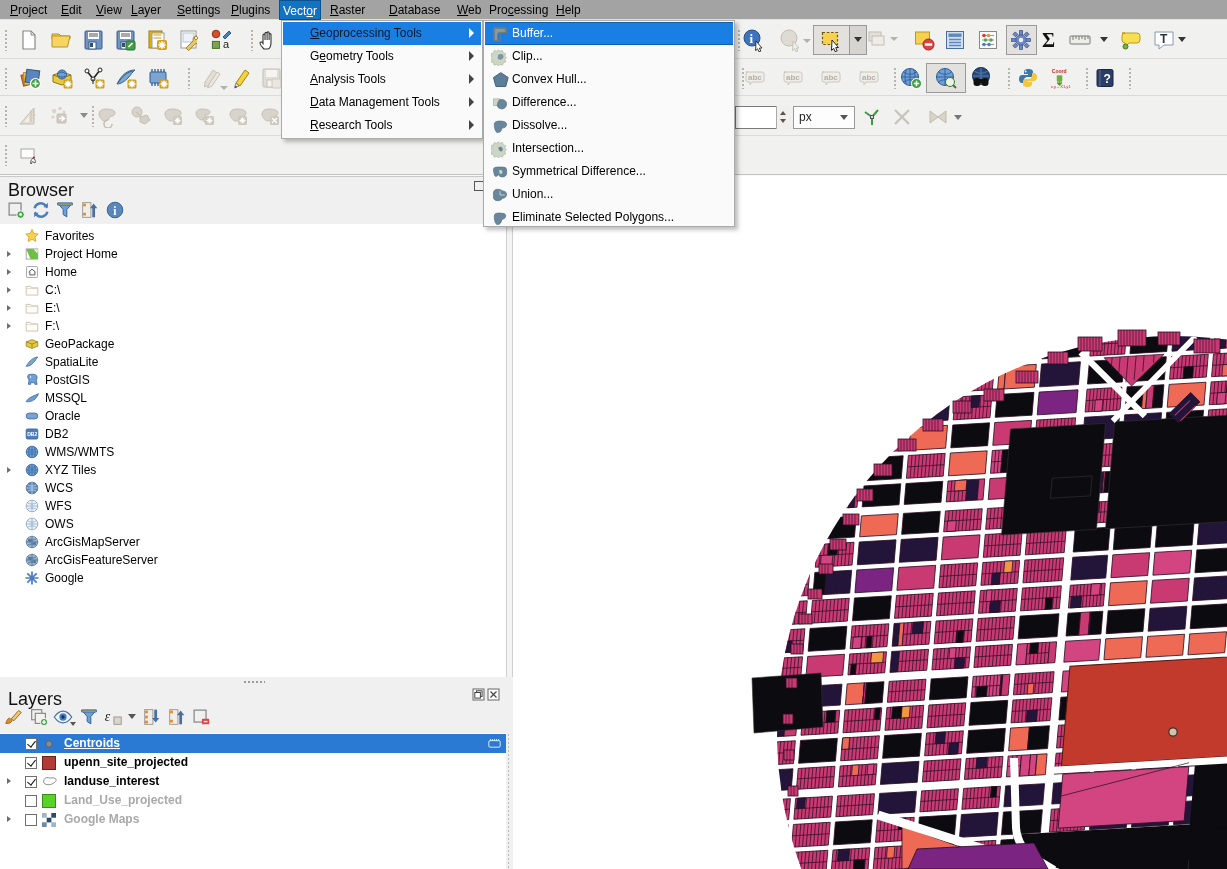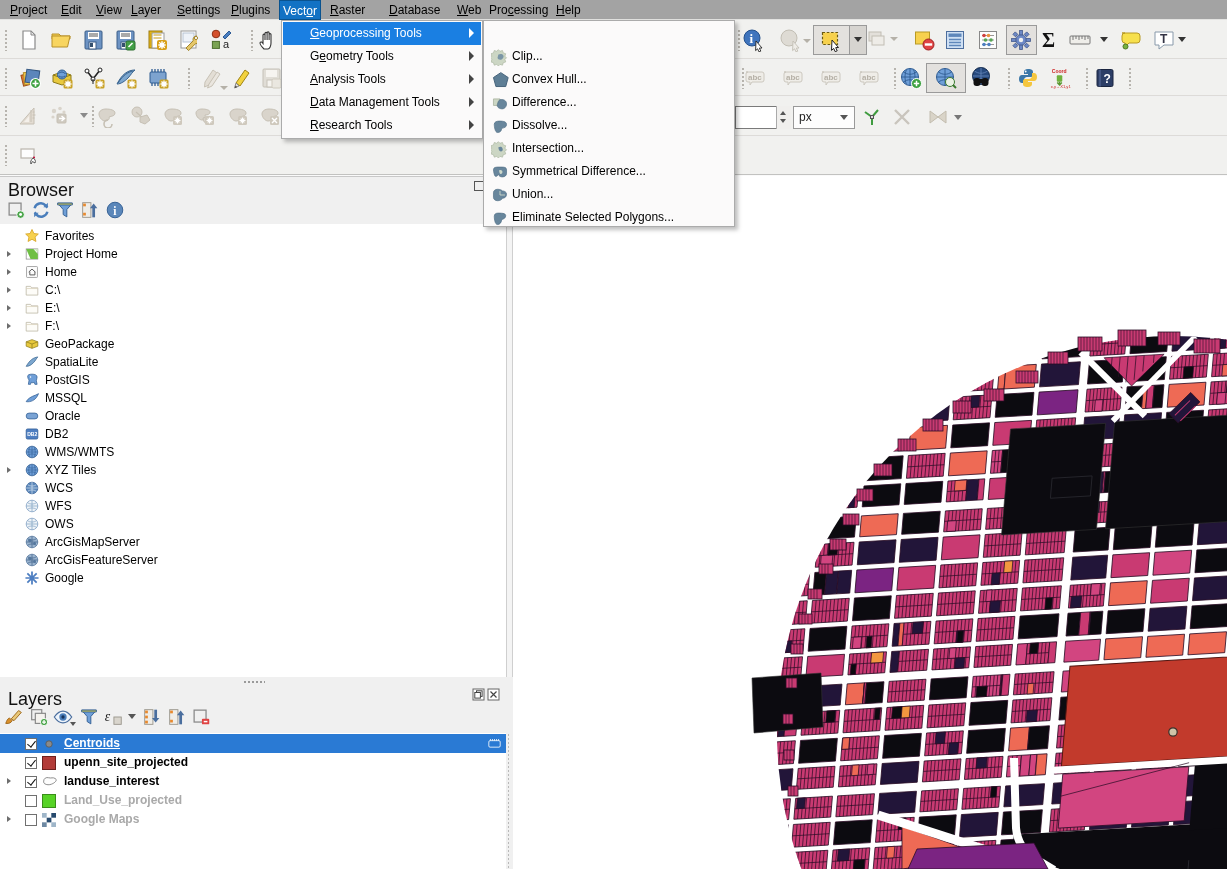--- a/index.html
+++ b/index.html
@@ -8,21 +8,21 @@
 #menubar{position:absolute;left:0;top:0;width:1227px;height:20px;background:#a3a3a3;border-bottom:1px solid #e3e3e1}
 .mi{position:absolute;top:0;height:20px;line-height:20px;color:#000}
 
 .tb{position:absolute;left:0;width:1227px;background:#f1f1ef}
 .hdl{position:absolute;width:5px;background-image:radial-gradient(circle,#b7b4ae 1px,transparent 1.1px);background-size:4px 4px;background-position:0 0}
 
 #vmenu{position:absolute;left:281px;top:20px;width:202px;height:119px;background:#fbfafa;border:1px solid #ababab;box-shadow:3px 3px 4px rgba(0,0,0,0.25);z-index:40}
 .vrow{position:absolute;left:1px;width:198px;height:23px;line-height:23px;color:#000}
 .vrow .txt{position:absolute;left:27px}
 .vrow .arr{position:absolute;right:7px;top:6px;width:0;height:0;border-left:5px solid #444;border-top:5px solid transparent;border-bottom:5px solid transparent}
-.vrow.sel{background:#1a7fe2;color:#ffffff}
+.vrow.sel{background:#1a7fe2;color:#0f172a}
 .vrow.sel .arr{border-left-color:#fff}
 #smenu{position:absolute;left:483px;top:20px;width:252px;height:207px;background:#fbfafa;border:1px solid #ababab;box-shadow:3px 3px 4px rgba(0,0,0,0.25);z-index:41}
 .srow{position:absolute;left:1px;width:248px;height:23px;line-height:23px;color:#000}
 .srow .txt{position:absolute;left:27px}
 .srow.sel{background:#1a7fe2;color:#fff;box-shadow:inset 0 1px 0 #0f5faf, inset 0 -1px 0 #0f5faf}
 u{text-decoration:underline}
 .ptitle{position:absolute;left:8px;font-size:18px;color:#111}
 .white{background:#fff}
 .tree{position:absolute;left:0;width:506px;background:#fff}
 .trow{position:absolute;left:0;height:18px;line-height:18px;color:#000;white-space:nowrap}
@@ -1373,20 +1373,27 @@
       <div class="vrow " style="top:70px">
         <span class="txt"><u>D</u>ata Management Tools</span>
         <span class="arr"></span>
       </div>
       <div class="vrow " style="top:93px">
         <span class="txt"><u>R</u>esearch Tools</span>
         <span class="arr"></span>
       </div>
     </div>
 <div id="smenu">
+      <div class="srow sel" style="top:1px">
+        <svg style="position:absolute;left:6px;top:2.5px" width="18" height="18" viewBox="0 0 22 22">
+          <path d="M3 5a2 2 0 012-2h11a3 3 0 013 3v3h-6a2 2 0 00-2 2v8H5a2 2 0 01-2-2z" fill="#979fa0" stroke="#6e7a7c" stroke-width="1.6" fill-opacity="0"></path>
+          <path d="M4 4h11a3 3 0 013 3v2h-7a3 3 0 00-3 3v7H4z" fill="#8d9899" stroke="#707c7e" stroke-width="1.2"></path>
+        </svg>
+        <span class="txt">Buffer...</span>
+      </div>
       <div class="srow " style="top:24px">
         <svg style="position:absolute;left:6px;top:2.5px" width="18" height="18" viewBox="0 0 22 22">
           <path d="M9 2l2 2 3-1 1 3 3 1-1 3 2 2-2 2 1 3-3 1-1 3-3-1-2 2-2-2-3 1-1-3-3-1 1-3-2-2 2-2-1-3 3-1 1-3 3 1z" fill="#ccd6c4" stroke="#aab5a0" stroke-width="0.8"></path>
           <path d="M9 8c2-1 5-1 6 1s0 4-2 5-5 0-5-2z" fill="#7b96a6"></path>
         </svg>
         <span class="txt">Clip...</span>
       </div>
       <div class="srow " style="top:47px">
         <svg style="position:absolute;left:6px;top:2.5px" width="18" height="18" viewBox="0 0 22 22">
           <path d="M12 2L21 8l-3 11H6L3 8z" fill="#5e7e95" stroke="#46637a" stroke-width="1.2"></path>

